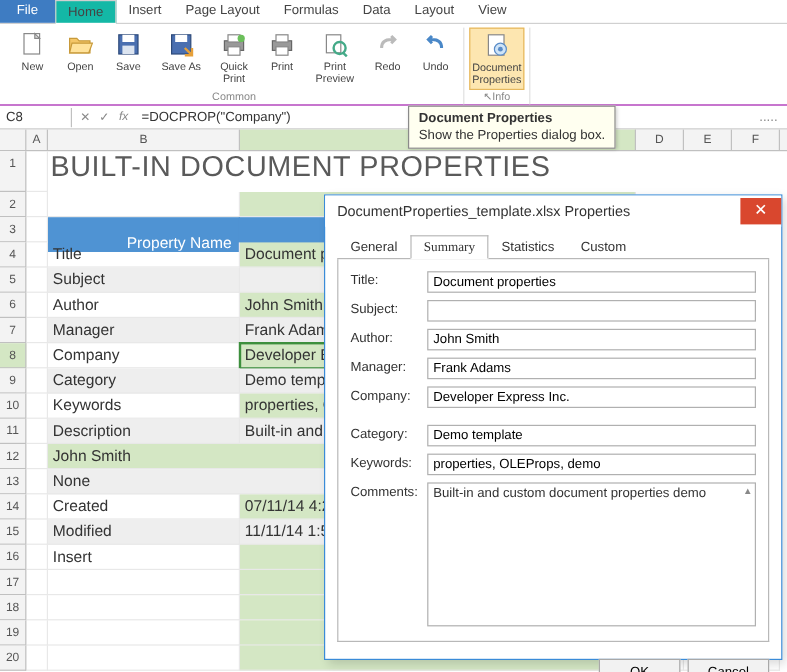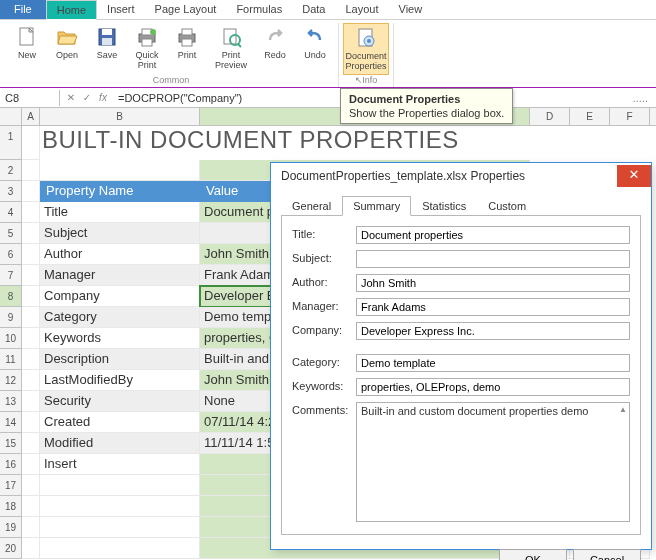--- a/index.html
+++ b/index.html
@@ -43,32 +43,32 @@
 .col-DEF { width: 40px; }
 
 
 .grid { position: relative; }
 .row { display: flex; height: 21px; }
 .row-h { width: 22px; background: #f3f3f3; border-right: 1px solid #c0c0c0; border-bottom: 1px solid #c0c0c0; text-align: center; font-size: 10px; color: #555; line-height: 21px; }
 .row-h.sel { background: #d4e7c4; }
 .cell { border-right: 1px solid #e8e8e8; border-bottom: 1px solid #e8e8e8; padding: 2px 4px; font-size: 11px; overflow: hidden; white-space: nowrap; }
 .row1 { height: 34px; }
 .title-cell { width: 508px; font-size: 24px; font-weight: 300; color: #5a5a5a; padding-left: 2px; border: none; letter-spacing: 0.5px; }
-.th-cell { background: #4f93d3; color: #fff; font-size: 13px; font-weight: normal; border-right: 1px solid #4f93d3; border-bottom: 1px solid #4f93d3; padding: 2px 6px; }
+.th-cell { background: #4f93d3; color: #fff; font-size: 13px; font-weight: normal; border-right: 1px solid #4f93d3; border-bottom: 1px solid #4f93d3; padding: 14px 6px; text-align: right; }
 .band { background: #eeeeee; }
 .cell.selected { outline: 2px solid #3d8f3d; outline-offset: -1px; }
 
 
 .dialog { position: absolute; left: 270px; top: 162px; width: 382px; height: 388px; background: #fff; border: 1px solid #3a8bd8; box-shadow: 3px 3px 8px rgba(0,0,0,0.15); z-index: 10; }
 .dlg-title { display: flex; align-items: center; height: 26px; background: #fff; padding: 0 0 0 10px; font-size: 12px; }
 .dlg-close { width: 34px; height: 22px; background: #d9472e; color: #fff; text-align: center; line-height: 20px; margin-left: auto; font-size: 13px; cursor: pointer; }
 .dlg-body { padding: 6px 10px; }
 .dlg-tabs { display: flex; border-bottom: 1px solid #b8b8b8; }
 .dlg-tab { padding: 3px 10px; font-size: 11px; border: 1px solid transparent; cursor: pointer; position: relative; top: 1px; }
-.dlg-tab.active { border: 1px solid #b8b8b8; border-bottom: 1px solid #fff; background: #fff; }
+.dlg-tab.active { border: 1px solid #b8b8b8; border-bottom: 1px solid #fff; background: #fff; font-family: Liberation Serif, serif; }
 .dlg-form { border: 1px solid #b8b8b8; border-top: none; padding: 10px 10px 6px; }
 .dlg-row { display: flex; align-items: flex-start; margin-bottom: 6px; }
 .dlg-label { width: 64px; font-size: 11px; padding-top: 2px; }
 .dlg-input { flex: 1; border: 1px solid #b0b0b0; padding: 1px 4px; font-size: 11px; height: 18px; background: #fff; }
 .dlg-textarea { flex: 1; border: 1px solid #b0b0b0; padding: 2px 4px; font-size: 11px; height: 120px; resize: none; background: #fff; position: relative; }
 .dlg-gap { height: 8px; }
 .dlg-buttons { display: flex; justify-content: flex-end; gap: 6px; padding: 8px 10px; }
 .dlg-btn { min-width: 68px; height: 22px; border: 1px solid #a8a8a8; background: #f2f2f2; font-size: 11px; cursor: pointer; }
 .ta-up { position: absolute; right: 2px; top: 2px; font-size: 8px; color: #888; }
 
@@ -113,20 +113,30 @@
       <div class="ribbon-btn">
           <span class="ribbon-icon">
             <svg width="22" height="22">
               <rect x="3" y="3" width="16" height="16" fill="#4a6fb0" stroke="#2d4a7a"></rect>
               <rect x="6" y="3" width="10" height="6" fill="#fff"></rect>
               <rect x="6" y="12" width="10" height="7" fill="#dce4f0"></rect>
             </svg>
           </span>
           <span>Save</span>
         </div>
+      <div class="ribbon-btn wide">
+          <span class="ribbon-icon">
+            <svg width="22" height="22">
+              <rect x="3" y="3" width="16" height="16" fill="#4a6fb0" stroke="#2d4a7a"></rect>
+              <rect x="6" y="3" width="10" height="6" fill="#fff"></rect>
+              <path d="M14 14 L20 20 M14 20 L20 20 L20 14" stroke="#e6a03a" stroke-width="2" fill="none"></path>
+            </svg>
+          </span>
+          <span>Save As</span>
+        </div>
       <div class="ribbon-btn">
           <span class="ribbon-icon">
             <svg width="22" height="22">
               <rect x="3" y="8" width="16" height="8" fill="#999" stroke="#666"></rect>
               <rect x="6" y="3" width="10" height="6" fill="#fff" stroke="#888"></rect>
               <rect x="6" y="13" width="10" height="7" fill="#fff" stroke="#888"></rect>
               <circle cx="17" cy="6" r="3" fill="#6bbf5a"></circle>
             </svg>
           </span>
           <span>Quick Print</span>
@@ -276,27 +286,25 @@
       </div>
       <div class="row">
         <div class="row-h ">11</div>
   <div class="cell col-A"></div>
   <div class="cell col-B band" style="font-size:13px">Description</div>
   <div class="cell col-C band " style="font-size:13px">Built-in and custom document properties demo</div>
       </div>
       <div class="row">
         <div class="row-h ">12</div>
   <div class="cell col-A"></div>
-  <div class="cell col-B " style="font-size:13px">LastModifiedBy</div>
   <div class="cell col-C  " style="font-size:13px">John Smith</div>
       </div>
       <div class="row">
         <div class="row-h ">13</div>
   <div class="cell col-A"></div>
-  <div class="cell col-B band" style="font-size:13px">Security</div>
   <div class="cell col-C band " style="font-size:13px">None</div>
       </div>
       <div class="row">
         <div class="row-h ">14</div>
   <div class="cell col-A"></div>
   <div class="cell col-B " style="font-size:13px">Created</div>
   <div class="cell col-C  " style="font-size:13px">07/11/14 4:27 PM</div>
       </div>
       <div class="row">
         <div class="row-h ">15</div>

